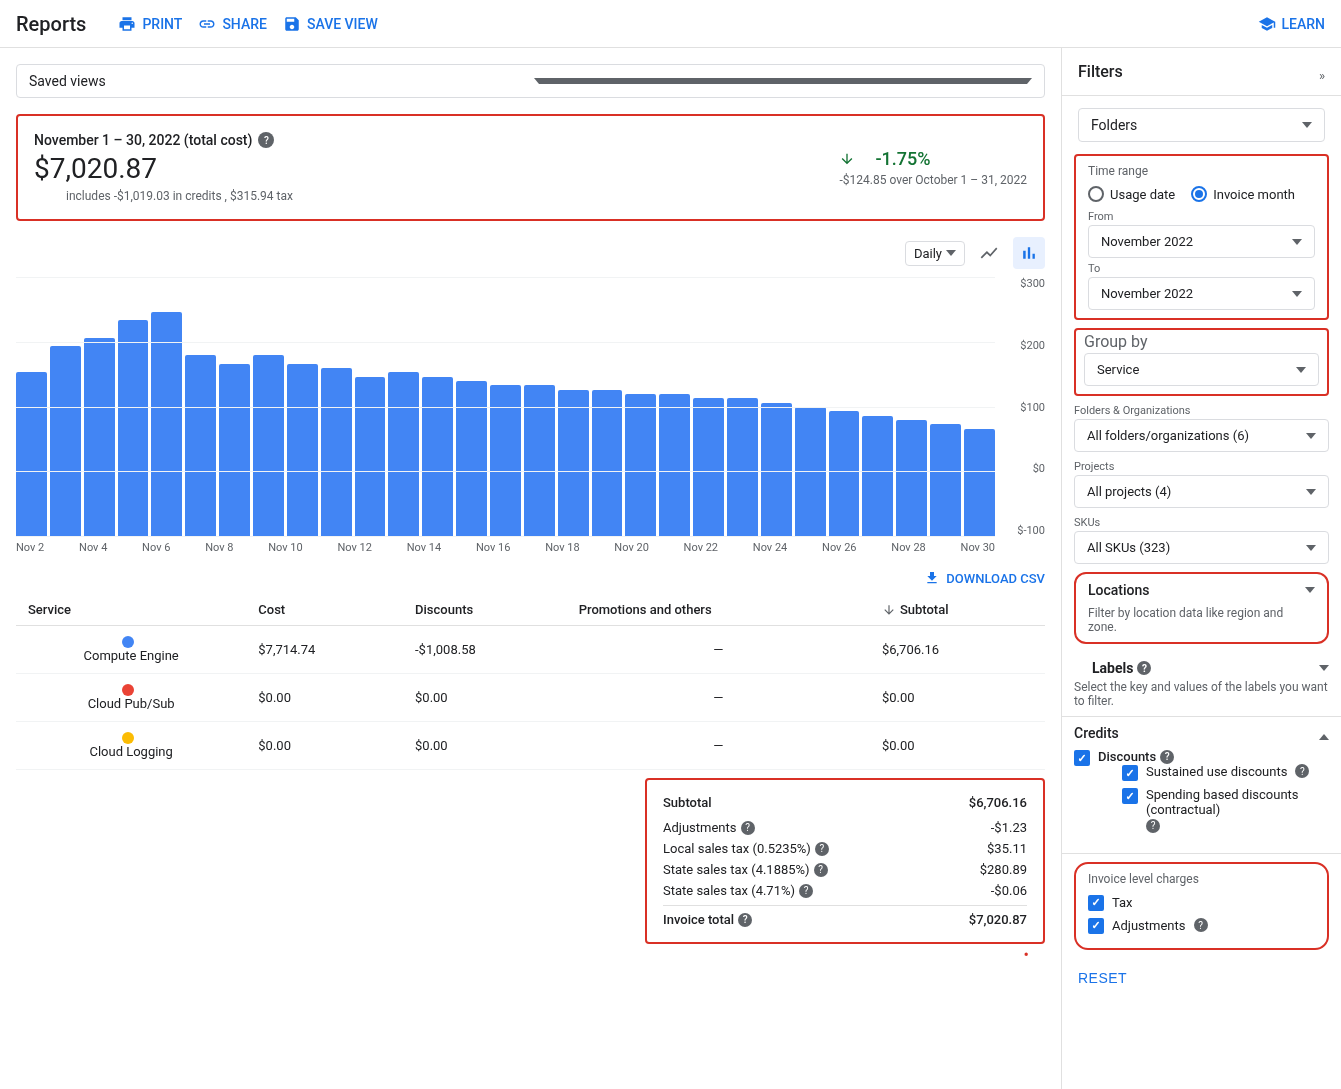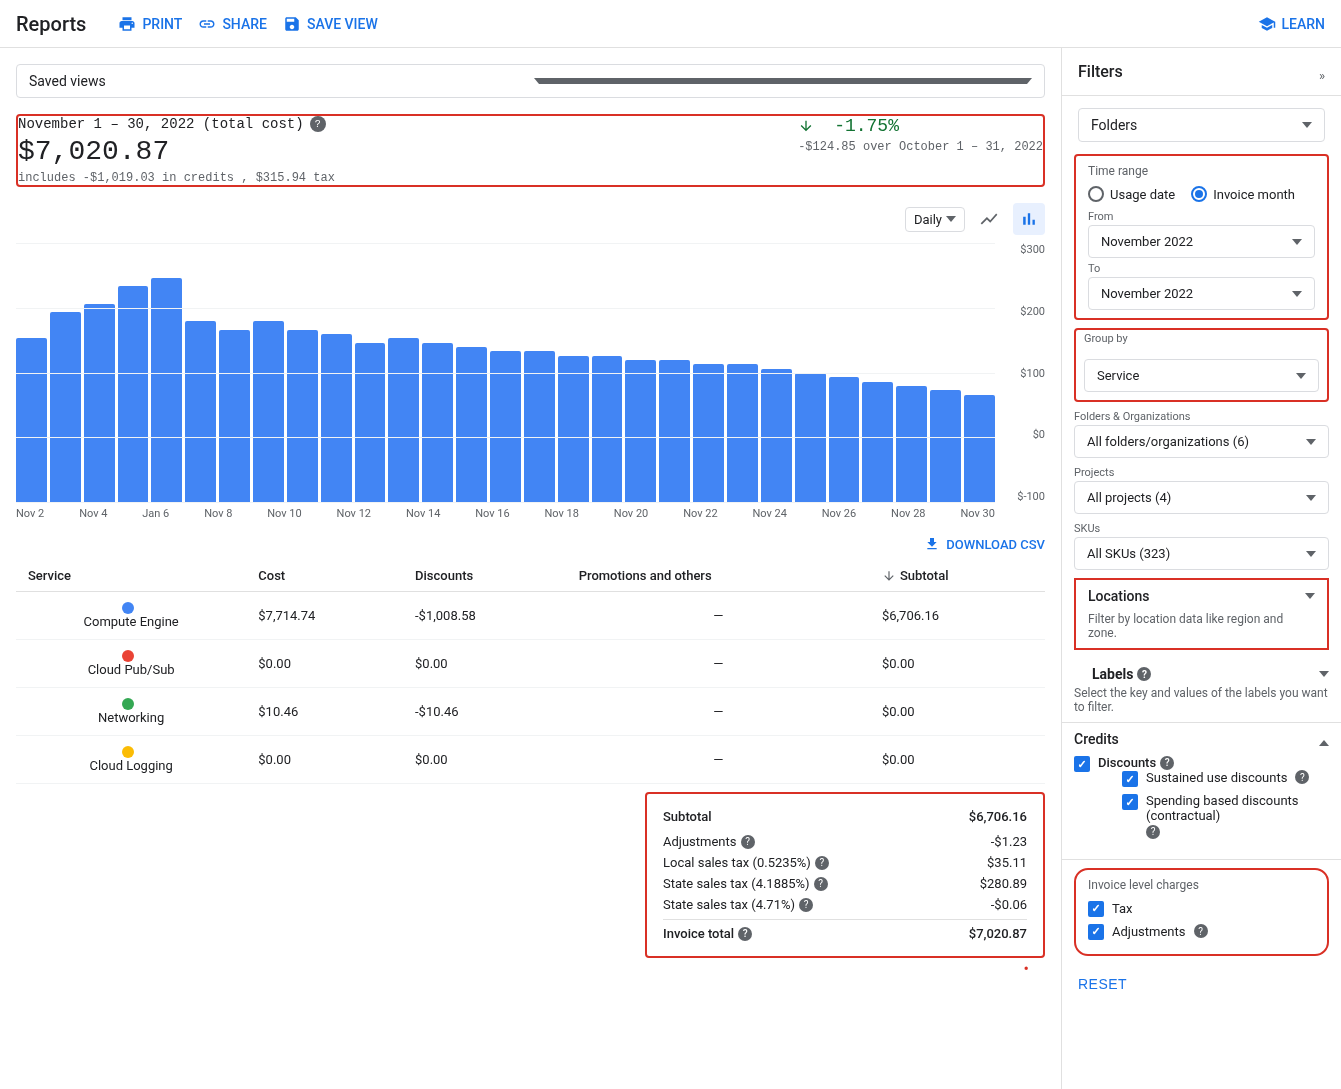--- a/index.html
+++ b/index.html
@@ -24,25 +24,25 @@
     .filters-header { display: flex; align-items: center; justify-content: space-between; padding: 12px 16px; border-bottom: 1px solid #e0e0e0; }
     .filters-title { font-size: 16px; font-weight: 500; }
     .filters-collapse-btn { cursor: pointer; color: #5f6368; }
 
     
     .saved-views-row { margin-bottom: 16px; }
     .saved-views-select { border: 1px solid #dadce0; border-radius: 4px; padding: 8px 12px; display: flex; align-items: center; gap: 16px; cursor: pointer; background: #fff; min-width: 180px; }
     .saved-views-select span { flex: 1; font-size: 14px; }
 
     
-    .summary-card { border: 2px solid #d93025; border-radius: 4px; margin-bottom: 16px; display: flex; align-items: flex-start; font-family: Liberation Mono, monospace; }
+    .summary-card { border: 2px solid #d93025; border-radius: 4px; padding: 16px; margin-bottom: 16px; display: flex; align-items: center; }
     .summary-left { flex: 1; }
     .summary-period { font-size: 14px; font-weight: 500; display: flex; align-items: center; gap: 6px; }
     .summary-amount { font-size: 28px; font-weight: 400; margin: 4px 0; }
-    .summary-note { font-size: 12px; color: #5f6368; }
+    .summary-note { font-size: 12px; color: #5f6368; margin-left: 32px; }
     .summary-right { text-align: center; padding-left: 32px; }
     .summary-pct { color: #137333; font-size: 18px; font-weight: 500; display: flex; align-items: center; gap: 20px; }
     .summary-diff { font-size: 12px; color: #5f6368; margin-top: 4px; }
 
     
     .chart-controls { display: flex; align-items: center; justify-content: flex-end; gap: 8px; margin-bottom: 8px; }
     .chart-view-select { border: 1px solid #dadce0; border-radius: 4px; padding: 4px 8px; display: flex; align-items: center; gap: 4px; cursor: pointer; font-size: 13px; }
     .chart-icon-btn { width: 32px; height: 32px; border-radius: 4px; display: flex; align-items: center; justify-content: center; cursor: pointer; }
     .chart-icon-btn.active { background: #e8f0fe; }
     .chart-bars { display: flex; align-items: flex-end; height: 260px; gap: 3px; padding-left: 0; }
@@ -81,24 +81,24 @@
     .radio-circle.selected { border-color: #1a73e8; }
     .radio-dot { width: 8px; height: 8px; border-radius: 50%; background: #1a73e8; }
 
     .filter-dropdown-field { margin: 8px 12px; }
     .filter-dropdown-label { font-size: 11px; color: #5f6368; margin-bottom: 2px; }
     .filter-dropdown { border: 1px solid #dadce0; border-radius: 4px; padding: 8px 12px; display: flex; align-items: center; justify-content: space-between; cursor: pointer; font-size: 13px; background: #fff; }
 
     
     .group-by-box { border: 2px solid #d93025; border-radius: 4px; margin: 8px 12px; }
     .group-by-inner { padding: 2px 8px 8px; }
-    .group-by-label { font-size: 11px; color: #5f6368; margin-bottom: 14px; }
-
-    
-    .locations-section { border: 2px solid #d93025; border-radius: 0; margin: 8px 12px; }
+    .group-by-label { font-size: 16px; color: #5f6368; margin-bottom: 2px; }
+
+    
+    .locations-section { border: 2px solid #d93025; border-radius: 12px; margin: 8px 12px; }
     .locations-header { display: flex; justify-content: space-between; align-items: center; padding: 8px 12px; cursor: pointer; }
     .locations-title { font-size: 14px; font-weight: 500; }
     .locations-desc { font-size: 12px; color: #5f6368; padding: 0 12px 8px; }
 
     
     .labels-section { padding: 8px 12px; border-bottom: 1px solid #e0e0e0; }
     .labels-header { display: flex; justify-content: space-between; align-items: center; cursor: pointer; }
     .labels-title { font-size: 14px; font-weight: 700; display: flex; align-items: center; gap: 4px; margin-left: 18px; }
     .labels-desc { font-size: 12px; color: #5f6368; margin-top: 4px; }
 
@@ -258,21 +258,21 @@
         <span>$300</span>
         <span>$200</span>
         <span>$100</span>
         <span>$0</span>
         <span>$-100</span>
       </div>
     </div>
     <div class="chart-x-labels" id="x-labels">
         <span>Nov 2</span>
         <span>Nov 4</span>
-        <span>Jan 6</span>
+        <span>Nov 6</span>
         <span>Nov 8</span>
         <span>Nov 10</span>
         <span>Nov 12</span>
         <span>Nov 14</span>
         <span>Nov 16</span>
         <span>Nov 18</span>
         <span>Nov 20</span>
         <span>Nov 22</span>
         <span>Nov 24</span>
         <span>Nov 26</span>
@@ -321,32 +321,20 @@
   </tr>
             <tr>
     <td>
       <div class="service-cell">
         <span class="dot" style="background:#ea4335;"></span>
         <span>Cloud Pub/Sub</span>
       </div>
     </td>
     <td>$0.00</td>
     <td>$0.00</td>
-    <td style="text-align:center;">—</td>
-    <td>$0.00</td>
-  </tr>
-            <tr>
-    <td>
-      <div class="service-cell">
-        <span class="dot" style="background:#34a853;"></span>
-        <span>Networking</span>
-      </div>
-    </td>
-    <td>$10.46</td>
-    <td>-$10.46</td>
     <td style="text-align:center;">—</td>
     <td>$0.00</td>
   </tr>
             <tr>
     <td>
       <div class="service-cell">
         <span class="dot" style="background:#fbbc04;"></span>
         <span>Cloud Logging</span>
       </div>
     </td>

